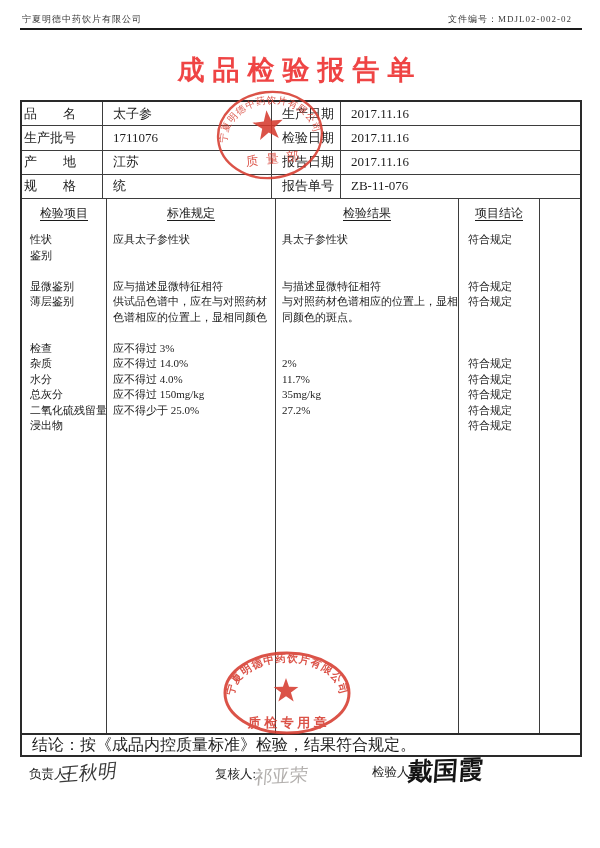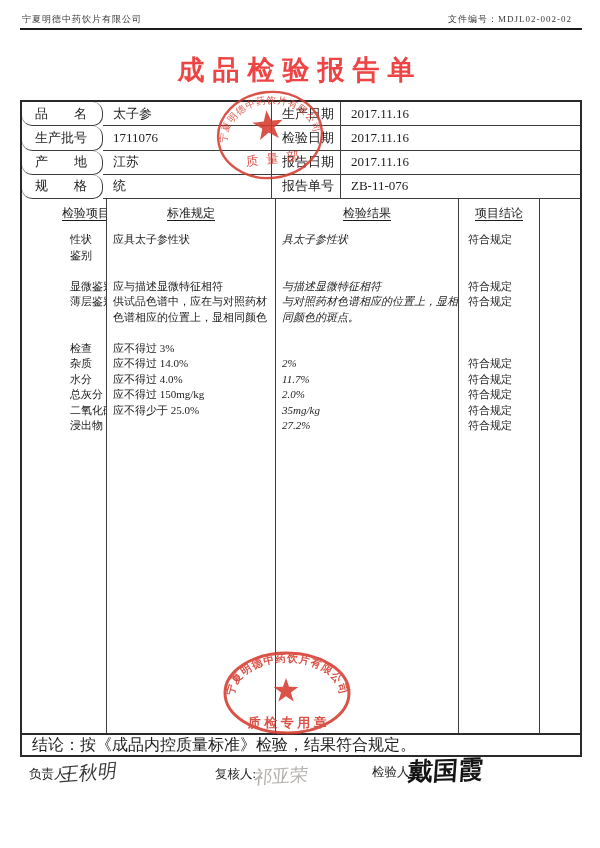--- a/index.html
+++ b/index.html
@@ -25,37 +25,37 @@
     position:absolute; left:20px; top:100px; width:562px; height:657px;
     border:2px solid #2a2a2a; box-sizing:border-box; background:transparent;
   }
   
   .info { display:grid; grid-template-columns:81px 169px 69px 239px; grid-auto-rows:24.25px; font-size:13px; }
   .info .cell {
     border-bottom:1px solid #3d3d3d; border-right:1px solid #3d3d3d;
     display:flex; align-items:center; padding-left:10px;
     box-sizing:border-box; white-space:nowrap; overflow:hidden;
   }
-  .info .cell.lab { padding-left:13px;border-radius:10px; }
+  .info .cell.lab { padding-left:2px; }
   .info .cell:nth-child(4n) { border-right:none; }
   
   .insp { display:flex; height:534px; font-size:11px; }
   .insp .col { box-sizing:border-box; border-right:1px solid #3d3d3d; overflow:hidden; }
-  .insp .c1 { width:85px;padding-left:40px; }
+  .insp .c1 { width:85px; }
   .insp .c2 { width:169px; }
   .insp .c3 { width:183px; }
   .insp .c4 { width:81px; }
   .insp .c5 { width:40px; border-right:none; }
   .hdr { padding-top:6px; text-align:center; font-size:12px; white-space:nowrap; }
   .hdr span { text-decoration:underline; text-underline-offset:3px; }
   .lines { margin-top:10px; }
   .ln { line-height:15.5px; white-space:nowrap; }
   .c1 .ln { padding-left:8px; }
   .c2 .ln { padding-left:6px; }
-  .c3 .ln { padding-left:6px;font-style:italic; }
+  .c3 .ln { padding-left:6px; }
   .c4 .ln { padding-left:9px; }
   .concl {
     height:22px; border-top:2px solid #2a2a2a; display:flex; align-items:center;
     font-size:16px; padding-left:10px; box-sizing:border-box; white-space:nowrap;
   }
   
   .sig-label { position:absolute; font-size:12.5px; color:#222; white-space:nowrap; }
   .sig-name  { position:absolute; white-space:nowrap; }
   .sig-resp  { left:60px;  top:760px; font-size:19px; color:#3a3a3a; transform:rotate(-5deg) skewX(-12deg); }
   .sig-rev   { left:254px; top:764px; font-size:18px; color:#b3b0ae; transform:rotate(-3deg) skewX(-8deg); }
@@ -148,21 +148,20 @@
             <div class="ln">具太子参性状</div>
             <div class="ln">&nbsp;</div>
             <div class="ln">&nbsp;</div>
             <div class="ln">与描述显微特征相符</div>
             <div class="ln">与对照药材色谱相应的位置上，显相</div>
             <div class="ln">同颜色的斑点。</div>
             <div class="ln">&nbsp;</div>
             <div class="ln">&nbsp;</div>
             <div class="ln">2%</div>
             <div class="ln">11.7%</div>
-            <div class="ln">2.0%</div>
             <div class="ln">35mg/kg</div>
             <div class="ln">27.2%</div>
           </div>
       </div>
       <div class="col c4">
         <div class="hdr"><span>项目结论</span></div>
         <div class="lines">
             <div class="ln">符合规定</div>
             <div class="ln">&nbsp;</div>
             <div class="ln">&nbsp;</div>

